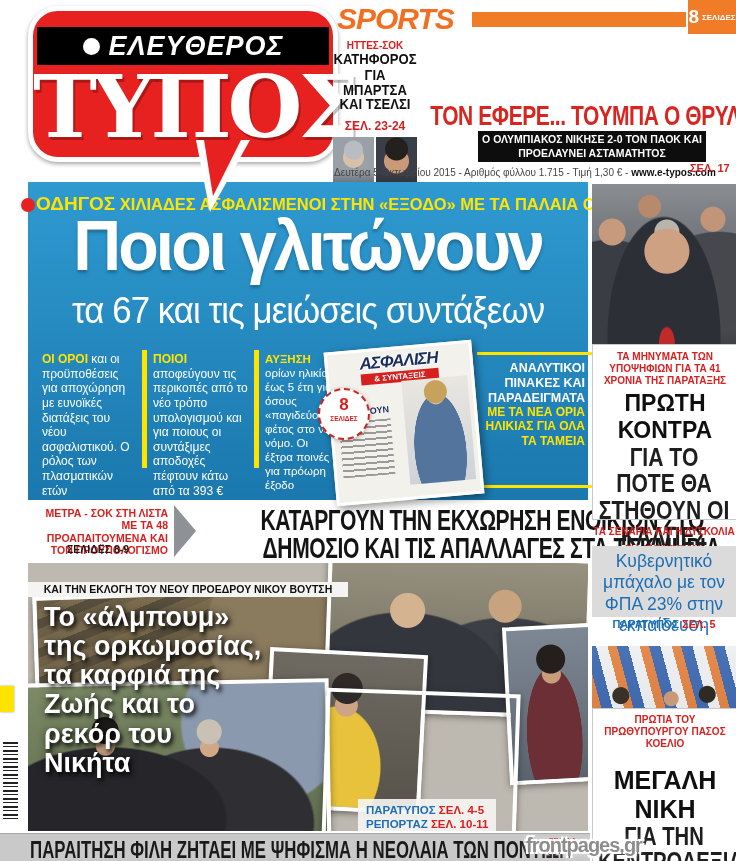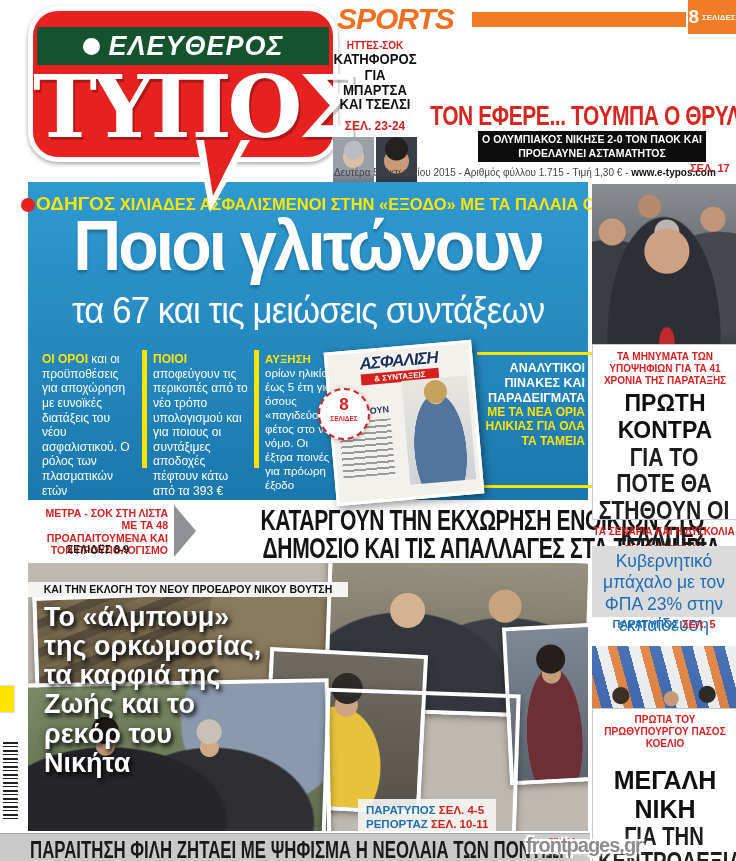--- a/index.html
+++ b/index.html
@@ -4,21 +4,21 @@
 <style>
   html,body{margin:0;padding:0}
   body{width:736px;height:861px;position:relative;background:#fff;overflow:hidden;
        font-family:"Liberation Sans","DejaVu Sans",sans-serif;color:#111}
   .abs{position:absolute}
   #page{position:absolute;inset:0;background:#fff;outline:1px solid #d9d9d9}
 
   
   .logo-bubble{position:absolute;left:28px;top:6px;width:300px;height:146px;background:#e7211f;
     border:5px solid #fff;border-radius:30px;box-shadow:0 2px 4px rgba(0,0,0,.35)}
-  .logo-band{position:absolute;left:4px;right:4px;top:16px;height:38px;background:#14532d;
+  .logo-band{position:absolute;left:4px;right:4px;top:16px;height:38px;background:#000000;
     display:flex;align-items:center;justify-content:center;gap:9px}
   .logo-dot{width:17px;height:17px;border-radius:50%;background:#fff;flex:0 0 auto}
   .logo-top{color:#fff;font-style:italic;font-weight:900;font-size:27px;letter-spacing:1px}
   .logo-typos{position:absolute;left:0;right:0;top:48px;height:96px;text-align:center;color:#fff;
     font-family:"DejaVu Serif",serif;font-weight:bold;font-size:86px;line-height:96px;letter-spacing:-4px;
     text-shadow:2px 3px 0 rgba(0,0,0,.25)}
   .tail-w{position:absolute;left:196px;top:140px;width:0;height:0;border-top:72px solid #fff;
     border-left:14px solid transparent;border-right:40px solid transparent;z-index:6}
   .tail-r{position:absolute;left:204px;top:140px;width:0;height:0;border-top:56px solid #e7211f;
     border-left:9px solid transparent;border-right:28px solid transparent;z-index:7}

